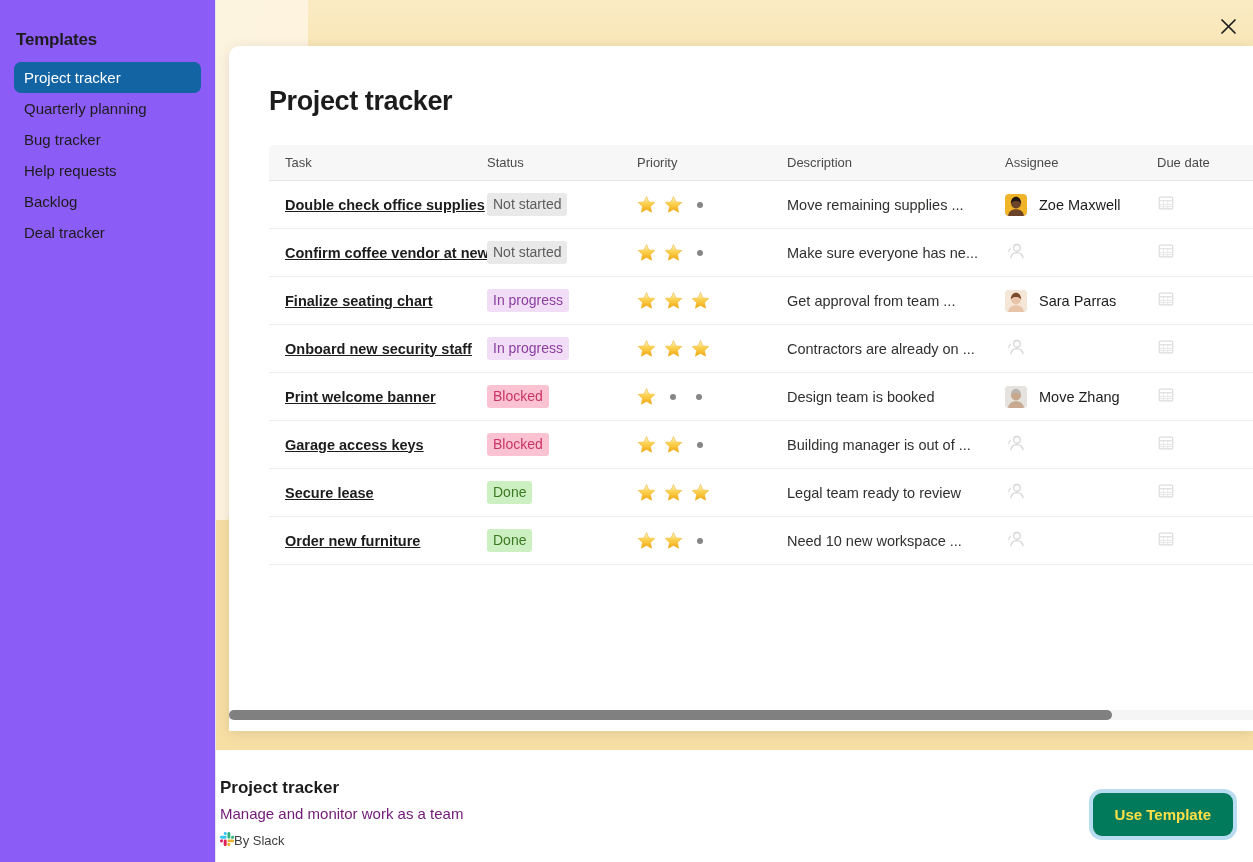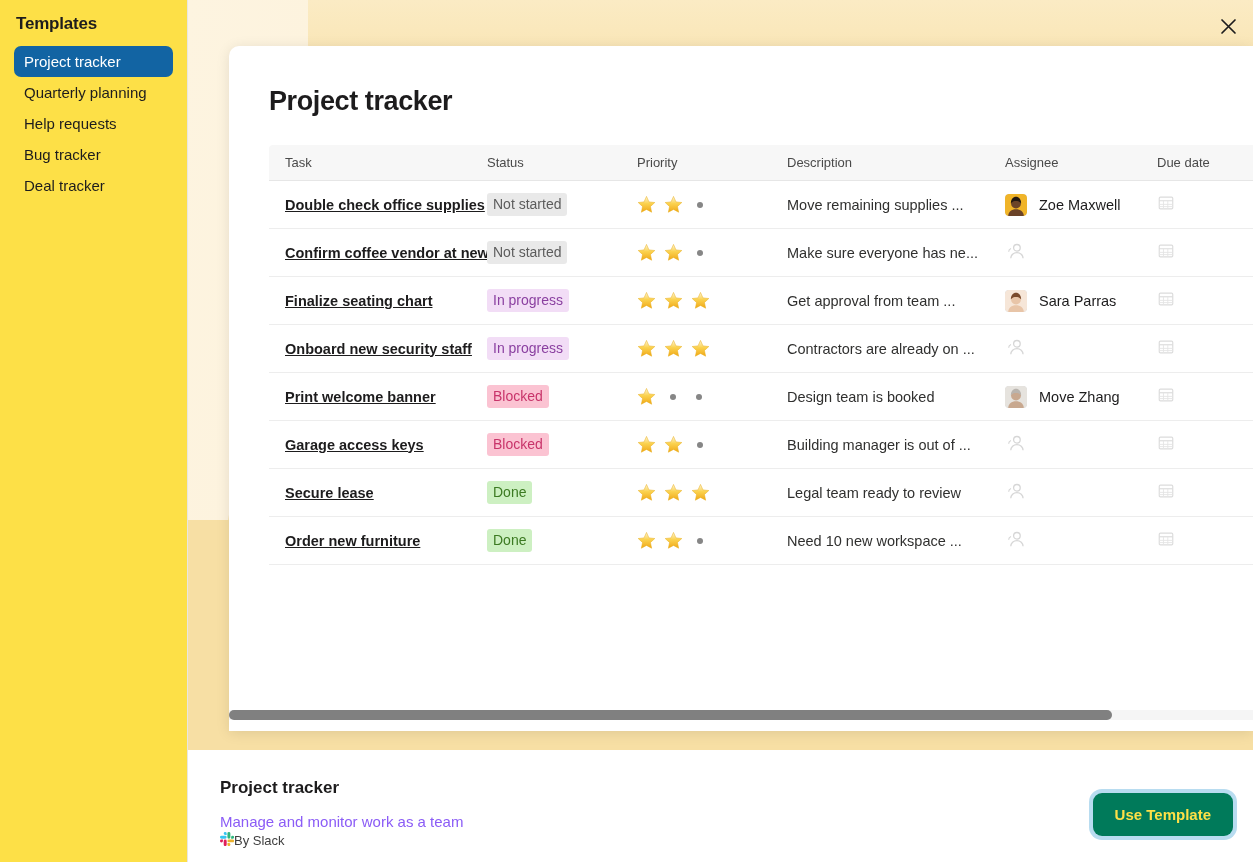--- a/index.html
+++ b/index.html
@@ -7,23 +7,23 @@
     width: 1253px; height: 862px;
     font-family: "Liberation Sans", sans-serif;
     background: #ffffff;
     overflow: hidden;
   }
   #app { position: relative; width: 1253px; height: 862px; }
 
   
   .sidebar {
     position: absolute; left: 0; top: 0;
-    width: 188px; height: 862px;
-    background: #fde047;
-    padding: 14px 14px 0 14px;
+    width: 216px; height: 862px;
+    background: #8b5cf6;
+    padding: 30px 14px 0 14px;
     border-right: 1px solid #e8e6e3;
     z-index: 5;
   }
   .sidebar-title {
     font-size: 17px; font-weight: bold; color: #1d1c1d;
     padding: 0 0 12px 2px; letter-spacing: -0.2px;
   }
   .side-item {
     height: 31px; line-height: 31px;
     padding: 0 10px; border-radius: 7px;
@@ -132,22 +132,22 @@
   }
 
   
   .footer {
     position: absolute; left: 188px; top: 750px;
     width: 1065px; height: 112px;
     background: #ffffff;
   }
   .f-title { position:absolute; left: 32px; top: 28px;
     font-size: 17px; font-weight: bold; color: #1d1c1d; }
-  .f-sub   { position:absolute; left: 32px; top: 63px;
-    font-size: 15px; color: #8b5cf6; }
+  .f-sub   { position:absolute; left: 32px; top: 55px;
+    font-size: 15px; color: #701a75; }
   .f-by    { position:absolute; left: 32px; top: 82px;
     display:flex; align-items:center; 
     font-size: 13px; color: #3f3f3f; }
   .use-btn {
     position: absolute; right: 20px; top: 43px;
     background: #007a5a; color: #fde047;
     font-size: 15px; font-weight: bold;
     padding: 13px 22px; border-radius: 9px; border: none;
     cursor: pointer;
     box-shadow: 0 0 0 4px #b8dcf0;
@@ -156,22 +156,23 @@
 </head>
 <body>
 
 <div id="app">
 
   <div class="sidebar">
     <div class="sidebar-title">Templates</div>
     <div id="sidebar-items">
         <div class="side-item selected">Project tracker</div>
         <div class="side-item">Quarterly planning</div>
+        <div class="side-item">Bug tracker</div>
         <div class="side-item">Help requests</div>
-        <div class="side-item">Bug tracker</div>
+        <div class="side-item">Backlog</div>
         <div class="side-item">Deal tracker</div>
       </div>
   </div>
 
   <div class="canvas">
     <div class="canvas-top-fade"></div>
     <div class="canvas-wedge"></div>
   </div>
 
   <div class="close-btn">

